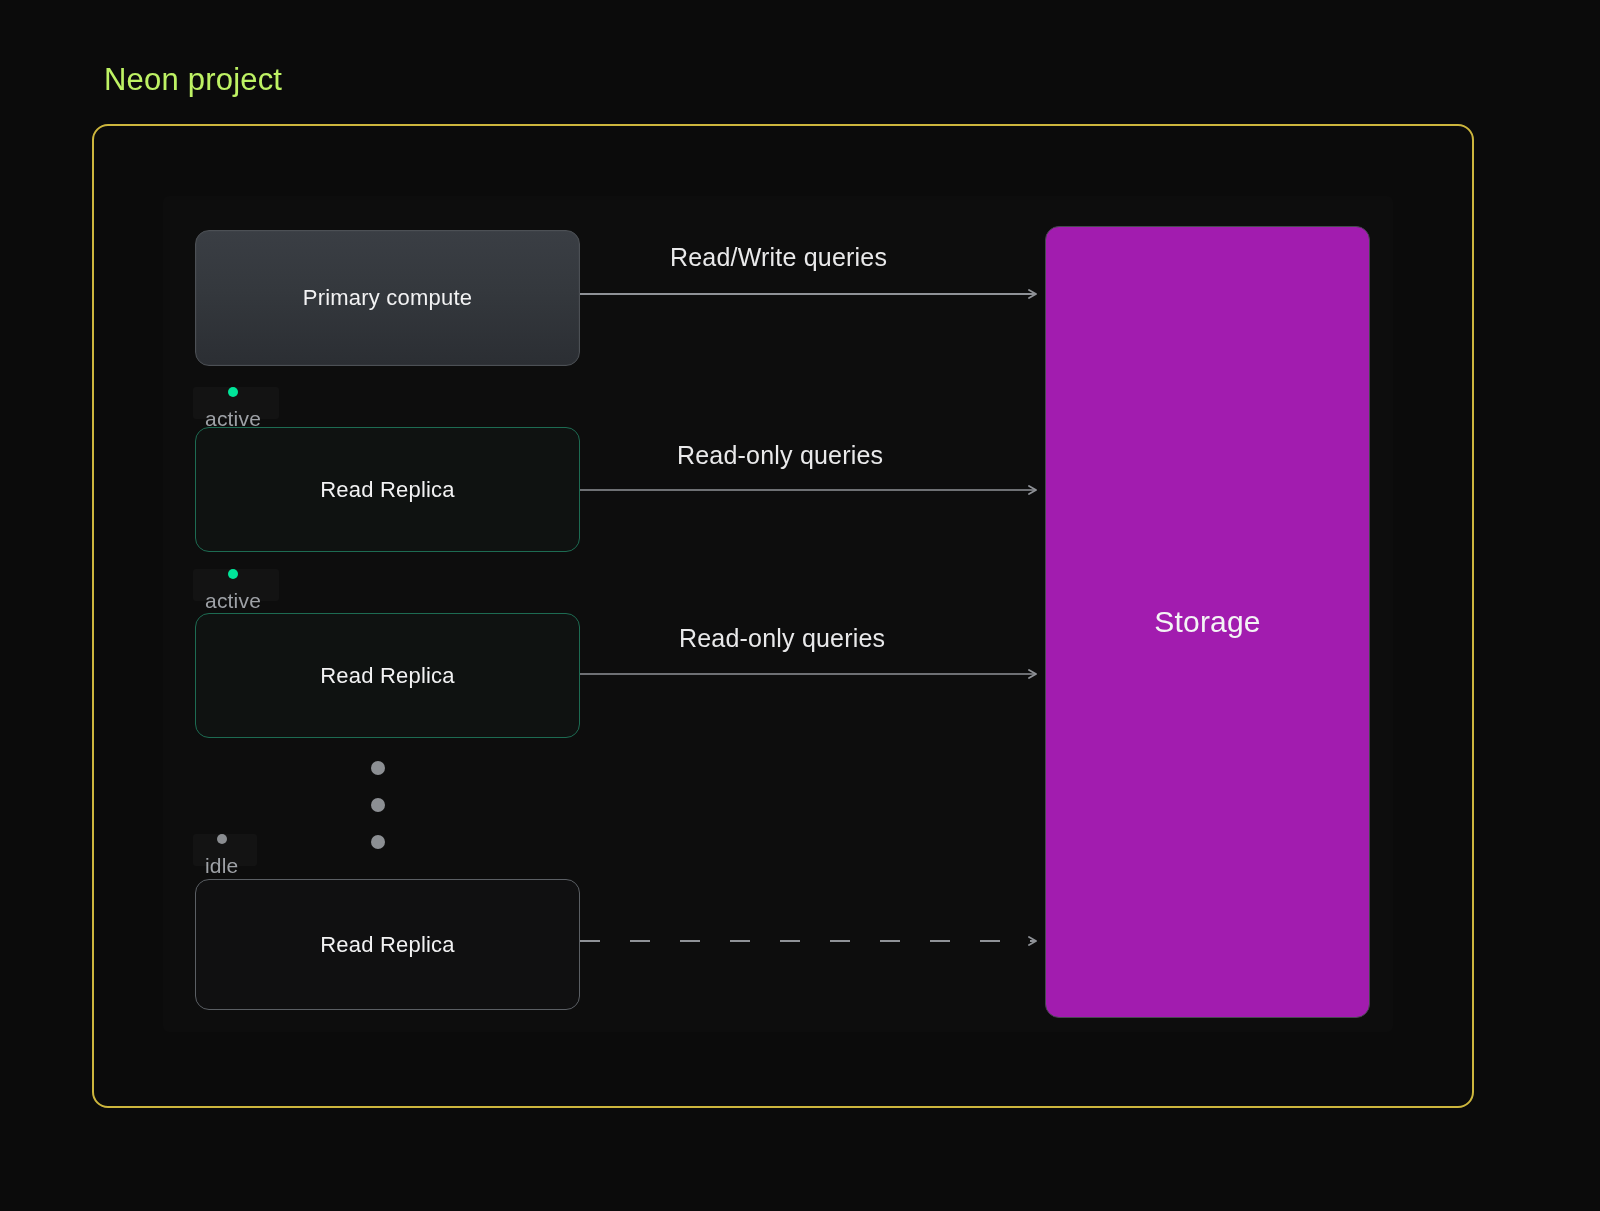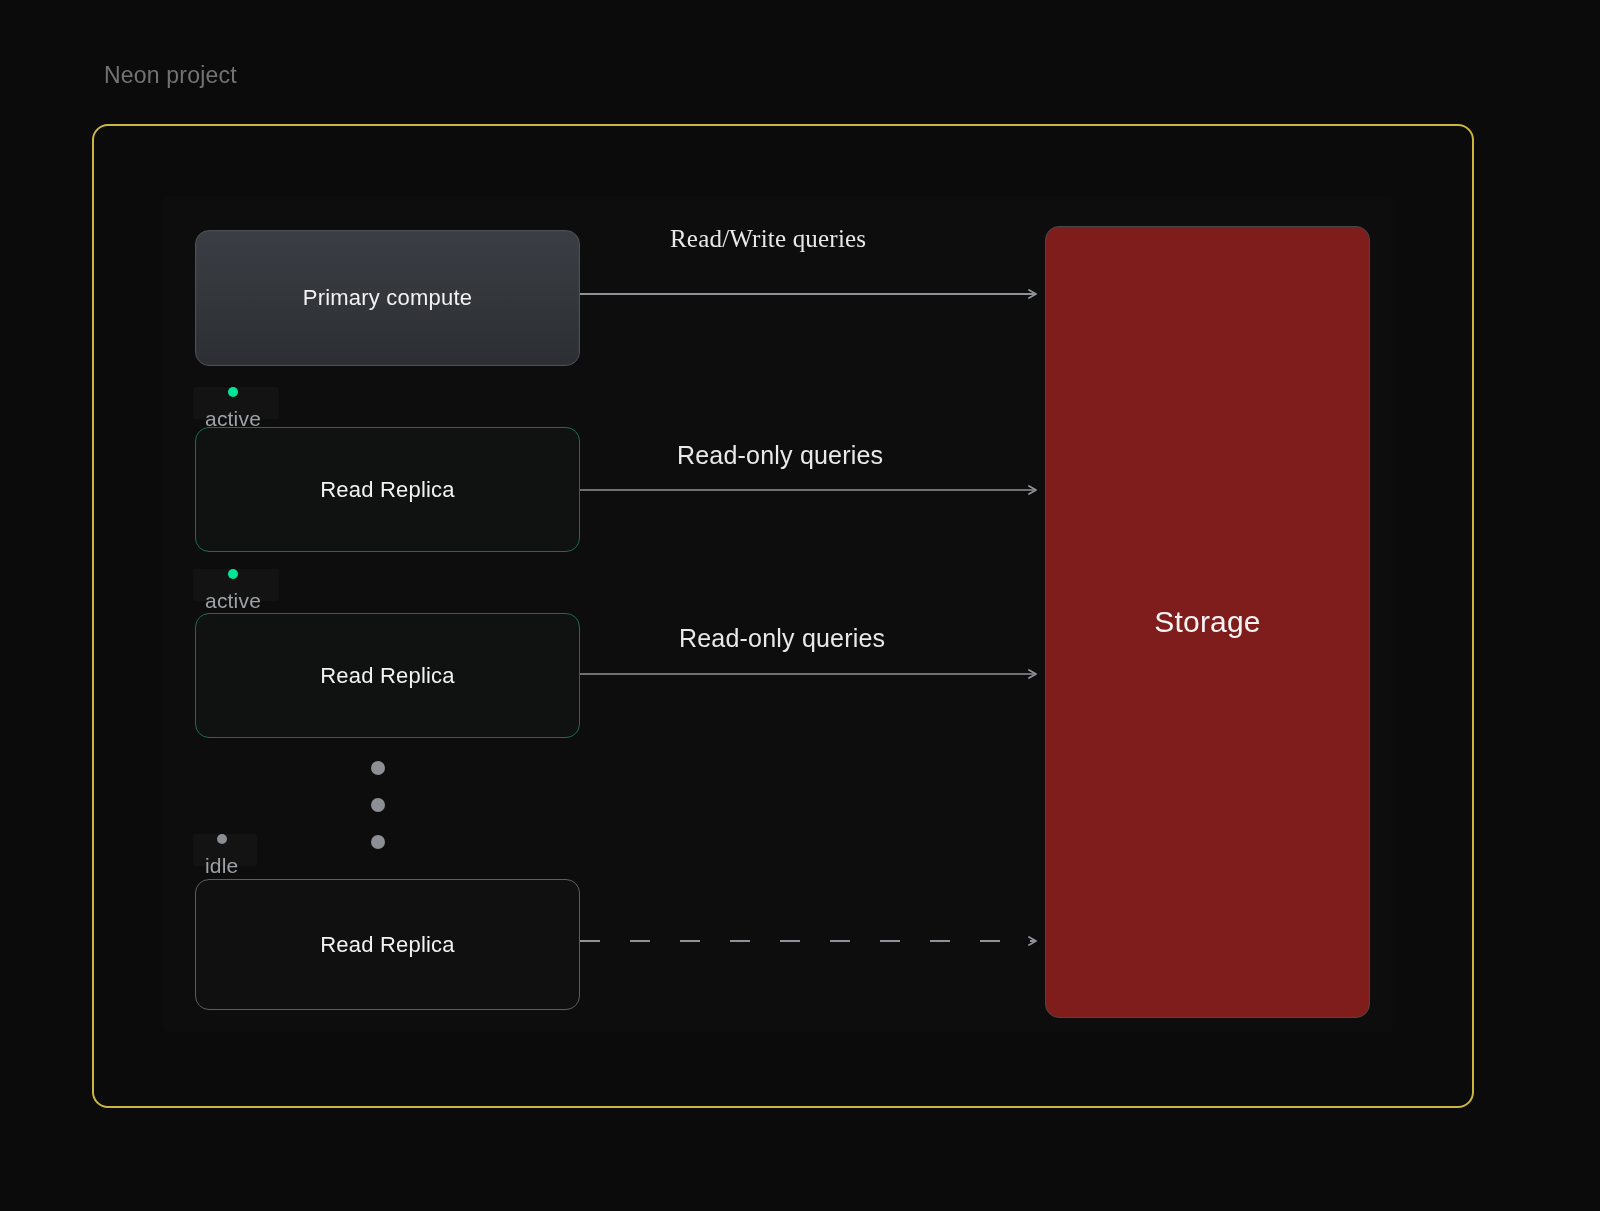--- a/index.html
+++ b/index.html
@@ -19,23 +19,23 @@
   #diagram-root {
     position: absolute;
     inset: 0;
     background: #0b0b0b;
   }
 
   #project-title {
     position: absolute;
     left: 104px;
     top: 62px;
-    font-size: 23px;
-    letter-spacing: .2px;
-    color: #737373;
+    font-size: 31px;
+    letter-spacing: .2px;
+    color: #bef264;
     font-family: "Liberation Sans", sans-serif;
     white-space: nowrap;
   }
 
   #project-frame {
     position: absolute;
     left: 92px;
     top: 124px;
     width: 1382px;
     height: 984px;
@@ -133,38 +133,38 @@
   
   #storage {
     position: absolute;
     left: 1045px;
     top: 226px;
     width: 325px;
     height: 792px;
     border-radius: 14px;
     box-sizing: border-box;
     border: 1px solid #45494e;
-    background: #7f1d1d;
+    background: #a21caf;
     display: flex;
     align-items: center;
     justify-content: center;
     color: #f4f4f5;
     font-size: 30px;
     letter-spacing: .2px;
   }
 
   
   .edge-label {
     position: absolute;
     font-size: 25px;
     color: #e9e9ea;
     letter-spacing: .2px;
     white-space: nowrap;
   }
-  #label-rw     { left: 670px; top: 225px; font-family: Liberation Serif, serif; }
+  #label-rw     { left: 670px; top: 243px; }
   #label-ro-1   { left: 677px; top: 441px; }
   #label-ro-2   { left: 679px; top: 624px; }
 
   #connectors {
     position: absolute;
     left: 0; top: 0;
     width: 1600px;
     height: 1211px;
     pointer-events: none;
   }

